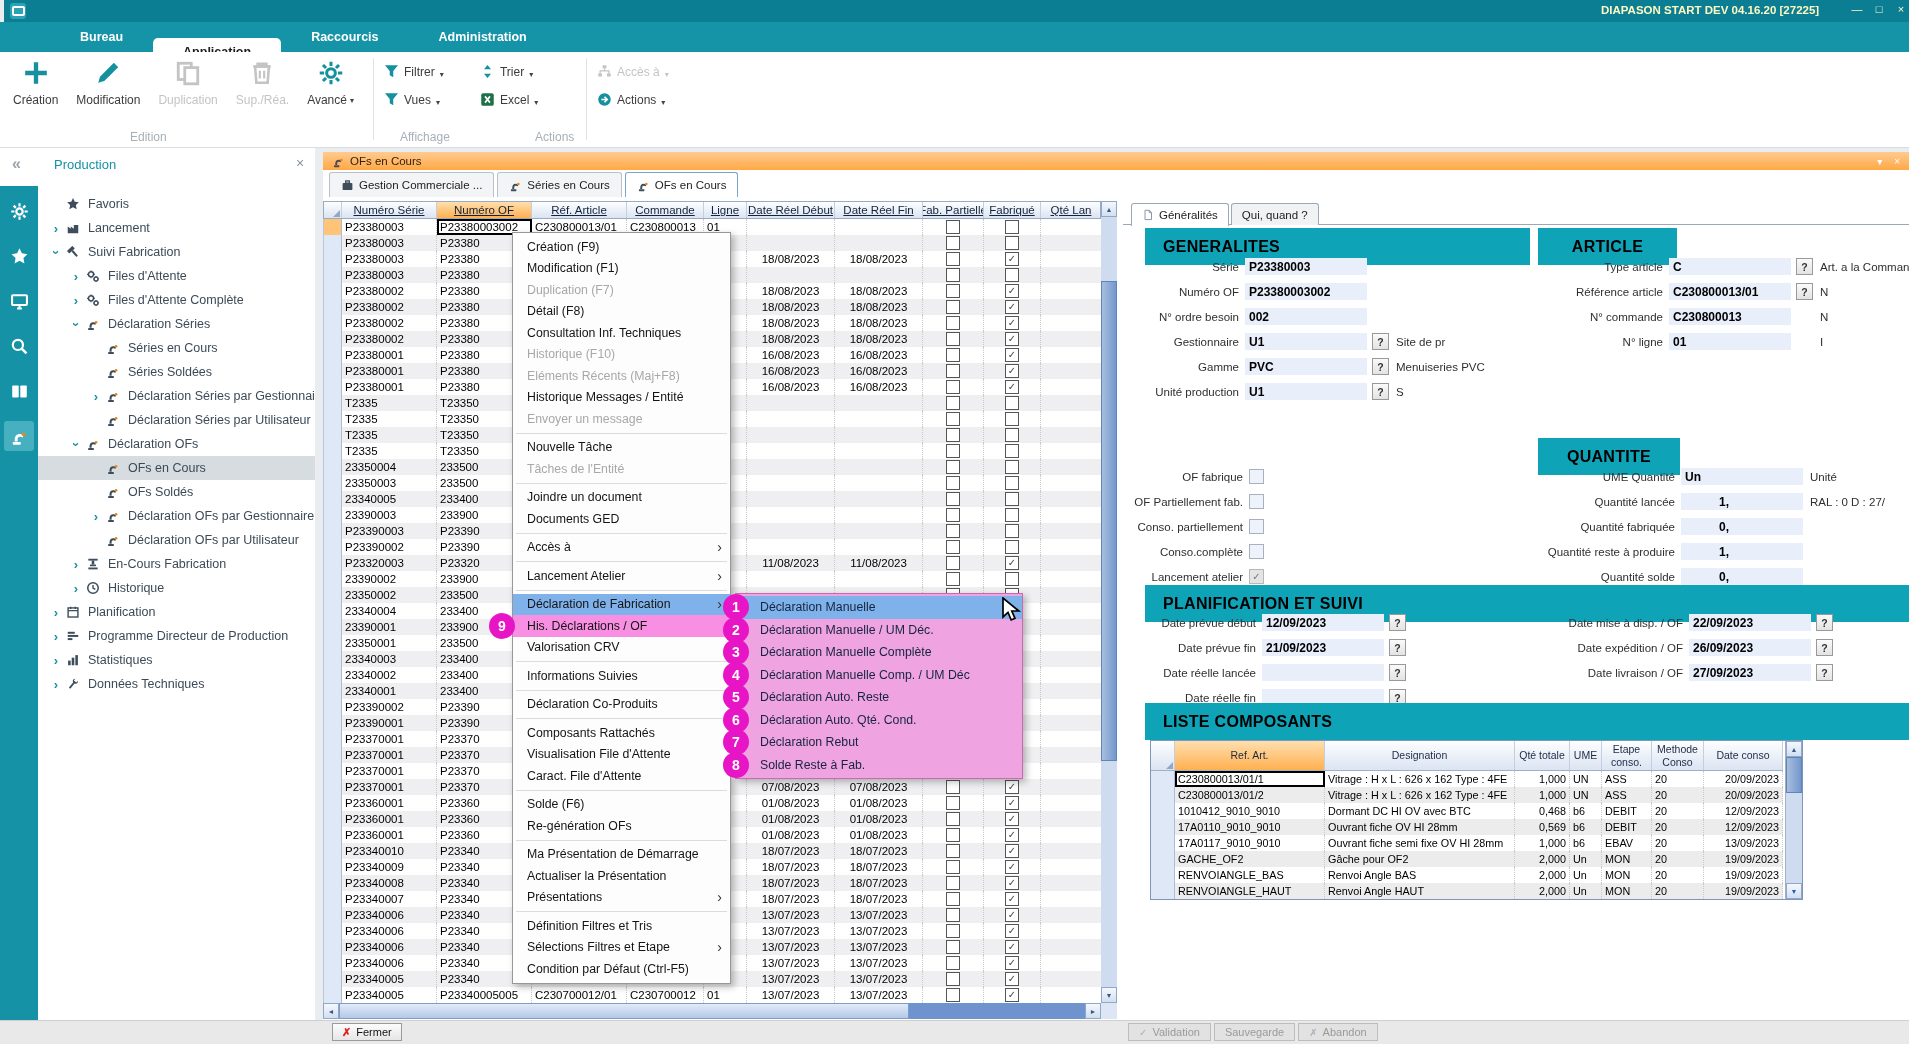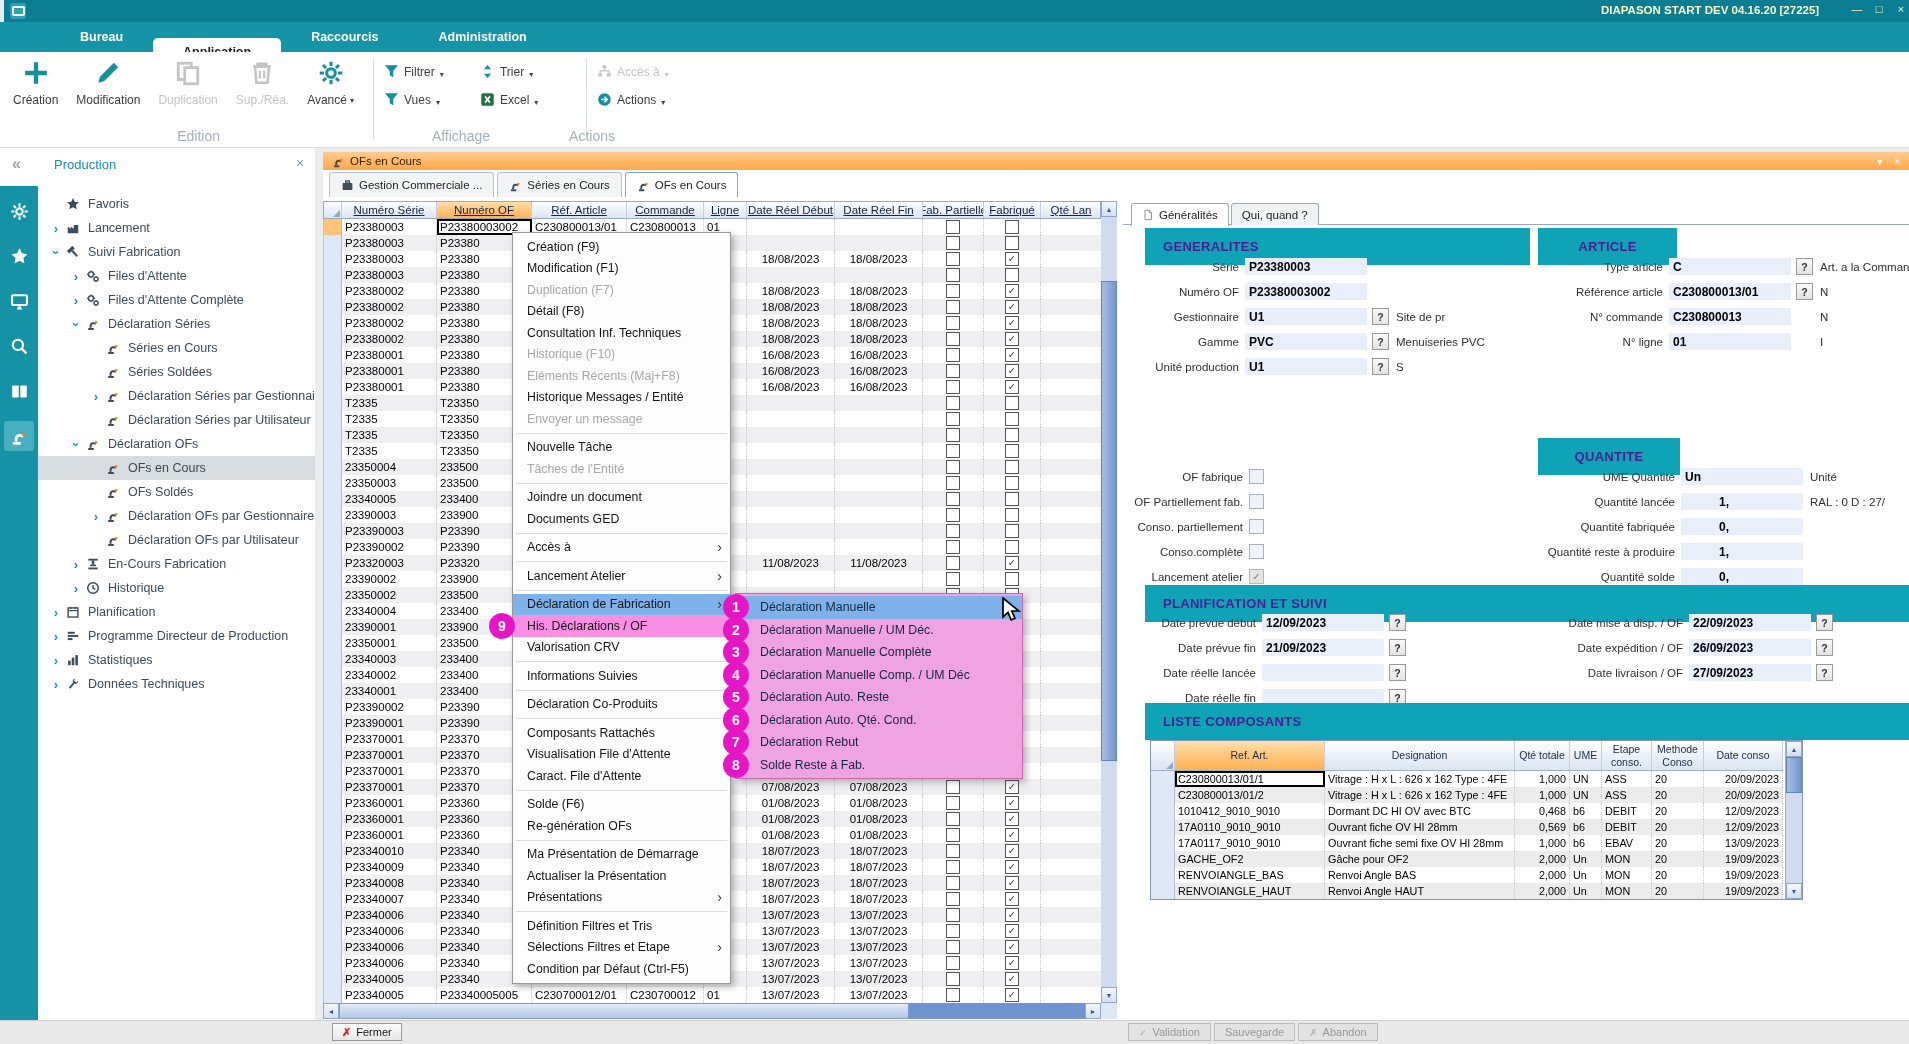--- a/index.html
+++ b/index.html
@@ -28,21 +28,21 @@
   .rb-big{padding:8px 9px 0;display:flex;flex-direction:column;align-items:center;gap:7px;color:#15909f}
   .rb-big svg{width:26px;height:26px}
   .rb-big .rbl{font-size:12px;color:#3c3c3c;white-space:nowrap;display:flex;align-items:center;gap:3px}
   .rb-big.dis{color:#c4c4c4}.rb-big.dis .rbl{color:#c4c4c4}
   .caret{font-size:8px;color:#444}
   .rb-sep{width:1px;background:#dde3e8;height:82px;margin:6px 10px 0}
   .rb-col{display:flex;flex-direction:column;gap:13px;padding-top:12px;margin-right:10px;min-width:86px}
   .rb-small{display:flex;align-items:flex-end;gap:5px;font-size:12px;color:#3c3c3c;white-space:nowrap}
   .rb-small svg{width:15px;height:15px;color:#15909f}
   .rb-small.dis{color:#c4c4c4}.rb-small.dis svg{color:#c4c4c4}.rb-small.dis .caret{color:#c4c4c4}
-  .rb-label{position:absolute;bottom:3px;font-size:14px;color:#a7b0b8;text-align:right}
+  .rb-label{position:absolute;bottom:3px;font-size:12px;color:#a7b0b8;text-align:left}
 
   
   #sidebar{position:absolute;left:0;top:148px;width:315px;height:872px;background:#fff}
   .sb-collapse{position:absolute;left:12px;top:7px;color:#9aa4ad;font-size:16px;font-weight:bold}
   .sb-title{position:absolute;left:54px;top:9px;color:#1592a6;font-weight:normal;font-size:13px}
   .sb-close{position:absolute;left:296px;top:7px;color:#8a949d;font-size:14px}
   .sb-strip{position:absolute;left:0;top:38px;width:38px;height:834px;background:#1592a6;display:flex;flex-direction:column;align-items:center;padding-top:10px;box-sizing:border-box;gap:15px}
   .strip-tile{width:30px;height:30px;display:flex;align-items:center;justify-content:center;color:#fff;flex:none}
   .strip-tile svg{width:19px;height:19px}
   .strip-tile.active{background:#46b0c0;border-radius:3px}
@@ -122,21 +122,21 @@
   
   #rightpanel{position:absolute;left:1123px;top:170px;width:786px;height:850px;background:#fff}
   .rp-tabs{position:absolute;left:8px;top:33px;display:flex;z-index:2}
   .rp-tab{display:flex;align-items:center;gap:5px;padding:0 10px;height:21px;font-size:11.5px;color:#222;
           border:1px solid #9ba8b8;border-bottom:none;border-radius:3px 3px 0 0;background:#f0f2f4;margin-right:2px}
   .rp-tab.active{background:#fff;height:22px}
   .rp-tab .dticon{display:none}
   .rp-tab .dticon.show{display:block}
   .rp-tab svg{width:12px;height:12px}
   .rp-content{position:absolute;left:0;top:54px;right:0;bottom:0;border-top:1px solid #9ba8b8}
-  .band{position:absolute;height:37px;background:#0fa3b8;color:#4c1d95;font-weight:bold;font-size:13px;
+  .band{position:absolute;height:37px;background:#0fa3b8;color:#000000;font-weight:bold;font-size:16px;
         display:flex;align-items:center;padding-left:18px;box-sizing:border-box;letter-spacing:.3px}
   .band.ctr{justify-content:center;padding-left:0}
   .fgroup{position:absolute}
   .fr{height:25px;display:flex;align-items:center}
   .fl{text-align:right;font-size:11.5px;color:#2f2f2f;margin-right:6px;flex:none;white-space:nowrap}
   .fv{width:122px;height:17px;background:#e9eefb;display:flex;align-items:center;padding-left:4px;box-sizing:border-box;flex:none}
   .fv b{font-size:12px;white-space:nowrap}
   .fv.num{padding-left:38px}
   .fq{width:15px;height:15px;border:1px solid #999;background:linear-gradient(#fafafa,#e3e3e3);font-size:10.5px;font-weight:bold;
       color:#333;display:flex;align-items:center;justify-content:center;margin-left:5px;flex:none}
@@ -1819,20 +1819,28 @@
       </div>
       <div class="fr">
         <span class="fl">Numéro OF</span>
         <span class="fv">
           <b>P23380003002</b>
         </span>
         <span class="fq" style="visibility: hidden;">?</span>
         <span class="fd"></span>
       </div>
       <div class="fr">
+        <span class="fl">N° ordre besoin</span>
+        <span class="fv">
+          <b>002</b>
+        </span>
+        <span class="fq" style="visibility: hidden;">?</span>
+        <span class="fd"></span>
+      </div>
+      <div class="fr">
         <span class="fl">Gestionnaire</span>
         <span class="fv">
           <b>U1</b>
         </span>
         <span class="fq">?</span>
         <span class="fd">Site de pr</span>
       </div>
       <div class="fr">
         <span class="fl">Gamme</span>
         <span class="fv">

